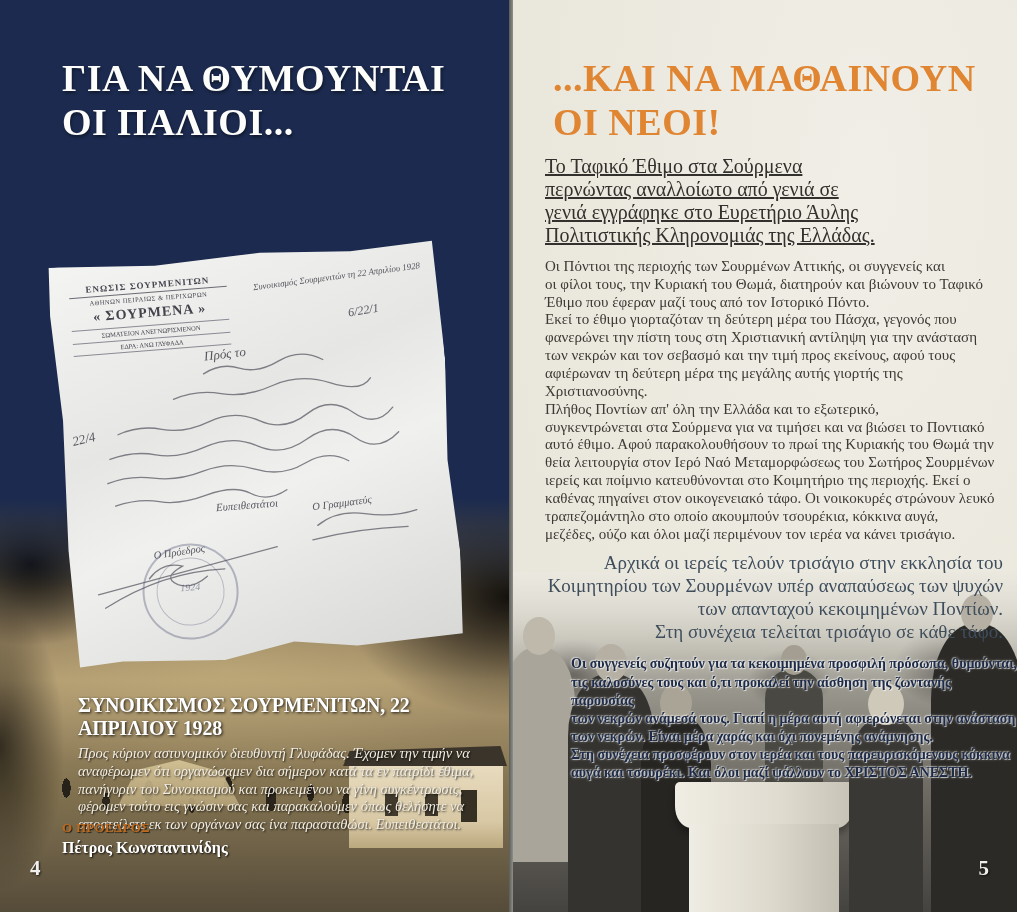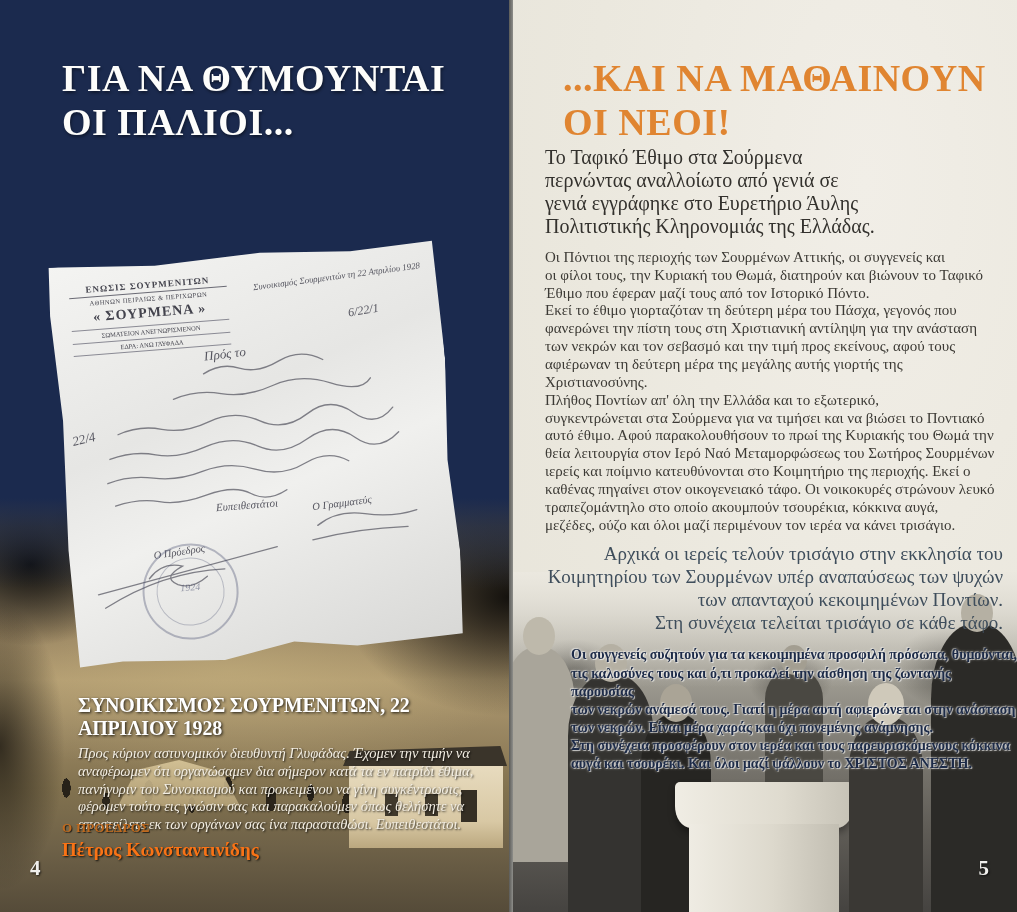--- a/index.html
+++ b/index.html
@@ -78,21 +78,21 @@
   .caption { position:absolute; left:78px; top:694px; width:405px; z-index:2; }
   .caption-heading { color:#ffffff; font-weight:bold; font-size:20px; letter-spacing:-.2px;
     text-shadow:1px 1px 3px rgba(0,0,0,.85); }
   .caption-body { margin-top:5px; color:#f2ede2; font-style:italic; font-size:14.5px; line-height:1.23;
     white-space:pre-line; text-shadow:1px 1px 2px rgba(0,0,0,.8); }
 
   .sig-row { position:absolute; left:62px; top:820px; width:410px; display:flex; z-index:2; }
   .sig-block { width:232px; }
   .sig-label { color:#c06a1e; font-weight:bold; font-size:13px; letter-spacing:.3px;
     text-shadow:1px 1px 1px rgba(0,0,0,.7); }
-  .sig-name { margin-top:3px; color:#f97316; font-weight:bold; font-size:19px;
+  .sig-name { margin-top:3px; color:#ffffff; font-weight:bold; font-size:16px;
     text-shadow:1px 1px 2px rgba(0,0,0,.85); }
 
   .pagenum { position:absolute; font-weight:bold; font-size:21px; color:#f0efec; z-index:3;
     text-shadow:1px 1px 2px rgba(0,0,0,.7); }
   .pagenum.left-n { left:30px; top:856px; }
   .pagenum.right-n { right:28px; top:856px; }
 
   
   .gutter { width:4px; height:912px; background:linear-gradient(90deg,#5b5b58,#8e8e8a); }
 
@@ -120,23 +120,23 @@
   .fig-d::before { background:#cfc9ba; width:36px; height:42px; top:-34px; }
   .fig-e { left:418px; width:92px; height:288px; background:#2b2a27; }
   .monument { position:absolute; left:176px; bottom:0; width:150px; height:88px; z-index:2;
     background:linear-gradient(90deg,#efece3 0%,#ddd9cd 55%,#c2beb2 100%); }
   .monument-cap { position:absolute; left:162px; bottom:84px; width:178px; height:46px; z-index:2;
     background:linear-gradient(90deg,#f0ede4 0%,#dfdbcf 60%,#c6c2b6 100%);
     border-radius:5px 5px 16px 16px / 5px 5px 22px 22px;
     box-shadow:0 5px 7px rgba(0,0,0,.35); }
 
   .right-content { position:absolute; left:32px; top:56px; width:458px; z-index:5; }
-  .r-title { margin-left:18px; color:#e08531; font-weight:bold; font-size:38px; line-height:1.17;
+  .r-title { margin-left:8px; color:#e08531; font-weight:bold; font-size:38px; line-height:1.17;
     letter-spacing:.5px; white-space:pre-line; }
-  .r-lede { margin-top:1px; color:#33312d; font-size:20px; line-height:1.15; white-space:pre-line; }
+  .r-lede { margin-top:10px; color:#33312d; font-size:20px; line-height:1.15; white-space:pre-line;text-decoration:underline; }
   .r-body { margin-top:11px; color:#3c3a35; font-size:15px; line-height:1.19; white-space:pre-line; }
   .r-highlight { margin-top:9px; margin-left:-18px; color:#3f4e5c; font-size:19px; line-height:1.21;
     white-space:pre-line;text-align:right; }
   .r-overlay { margin-top:11px; margin-left:26px; width:446px; color:#1d2b48; font-weight:bold;
     font-size:14px; line-height:1.3; white-space:pre-line;
     text-shadow:0 0 3px rgba(255,255,255,.85), 1px 1px 0 rgba(255,255,255,.55), -1px -1px 0 rgba(255,255,255,.35); }
 </style>
 </head>
 <body>
 

